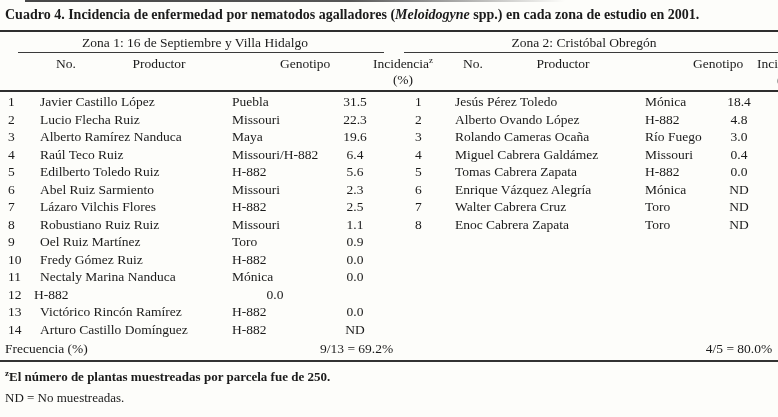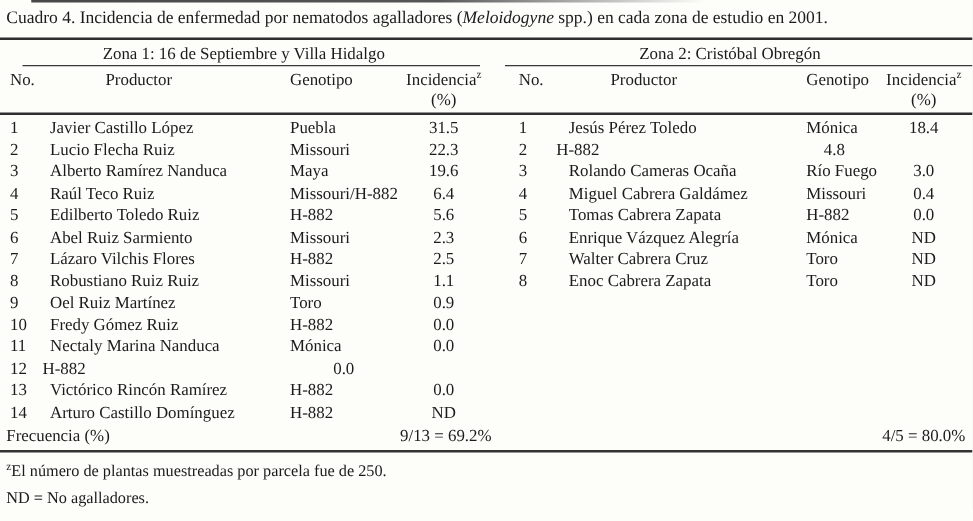--- a/index.html
+++ b/index.html
@@ -13,38 +13,39 @@
     color: #1b1b1b;
     overflow: hidden;
   }
   .top-artifact {
     position: absolute; top: 0; left: 25; width: 540px; height: 2px;
     background: linear-gradient(to right, #474747 0%, #565656 60%, rgba(90,90,90,0) 100%);
     left: 25px;
   }
   .caption {
     position: absolute; top: 6px; left: 5px; width: 770px;
-    margin: 0; font-size: 14px; line-height: 18px; white-space: nowrap;
+    margin: 0; font-size: 14px; line-height: 18px; white-space: nowrap; font-weight: bold;
   }
   .caption em { font-style: italic; }
   .rule { position: absolute; background: #2e2e2e; }
   .rule-caption { top: 30px; left: 0; width: 778px; height: 2px; }
   .rule-zone-left { top: 52px; left: 18px; width: 366px; height: 1px; background:#3a3a3a; }
   .rule-zone-right { top: 52px; left: 404px; width: 374px; height: 1px; background:#3a3a3a; }
   .rule-colhead { top: 90px; left: 0; width: 778px; height: 2px; }
   .rule-bottom { top: 360px; left: 0; width: 778px; height: 2px; background:#333; }
   .zone-header {
     position: absolute; top: 33px; height: 19px; line-height: 19px;
     font-size: 13.5px; text-align: center; white-space: nowrap;
   }
   .zh-left { left: 0; width: 390px; }
   .zh-right { left: 390px; width: 388px; }
   .thead {
     position: absolute; top: 55px; height: 35px; display: grid;
     font-size: 13.5px;
+    margin-left: 48px;
   }
   .thead-left { left: 0; width: 390px; grid-template-columns: 32px 198px 90px 70px; }
   .thead-right { left: 390px; width: 388px; grid-template-columns: 45px 200px 65px 78px; }
   .cell { white-space: nowrap; overflow: visible; }
   .thead .cell { line-height: 18px; }
   .c-no { padding-left: 8px; }
   .c-prod { padding-left: 8px; }
   .c-gen { padding-left: 2px; }
   .c-inc { text-align: center; }
   .r-no { padding-left: 25px; }
@@ -64,21 +65,21 @@
     position: absolute; top: 339px; left: 0; width: 778px; height: 19px;
     display: grid; grid-template-columns: 320px 70px 310px 78px;
     line-height: 19px; font-size: 13.5px;
   }
   .f-label { padding-left: 5px; white-space: nowrap; }
   .f-v1, .f-v2 { text-align: center; white-space: nowrap; }
   .footnote {
     position: absolute; left: 5px; margin: 0;
     font-size: 13px; line-height: 17px; white-space: nowrap;
   }
-  .fn1 { top: 368px; }
+  .fn1 { top: 368px; font-weight: bold; }
   .fn2 { top: 389px; }
 </style>
 </head>
 <body>
 
 <div class="page">
 
   <div class="top-artifact"></div>
 
   <p class="caption"><span>Cuadro 4. Incidencia de enfermedad por nematodos agalladores (</span><em>Meloidogyne</em><span> spp.) en cada zona de estudio en 2001.</span></p>
@@ -218,20 +219,21 @@
 
       <div class="row">
         <div class="cell r-no">1</div>
         <div class="cell r-prod">Jesús Pérez Toledo</div>
         <div class="cell r-gen">Mónica</div>
         <div class="cell c-inc">18.4</div>
       </div>
 
       <div class="row">
         <div class="cell r-no">2</div>
+        <div class="cell r-prod">Alberto Ovando López</div>
         <div class="cell r-gen">H-882</div>
         <div class="cell c-inc">4.8</div>
       </div>
 
       <div class="row">
         <div class="cell r-no">3</div>
         <div class="cell r-prod">Rolando Cameras Ocaña</div>
         <div class="cell r-gen">Río Fuego</div>
         <div class="cell c-inc">3.0</div>
       </div>
@@ -276,15 +278,15 @@
   <div class="freq-row">
     <div class="fcell f-label">Frecuencia (%)</div>
     <div class="fcell f-v1">9/13 = 69.2%</div>
     <div class="fcell f-spacer"></div>
     <div class="fcell f-v2">4/5 = 80.0%</div>
   </div>
 
   <div class="rule rule-bottom"></div>
 
   <p class="footnote fn1"><sup>z</sup><span>El número de plantas muestreadas por parcela fue de 250.</span></p>
-  <p class="footnote fn2"><span>ND = No agalladores.</span></p>
+  <p class="footnote fn2"><span>ND = No muestreadas.</span></p>
 
 </div>
 
 </body></html>

